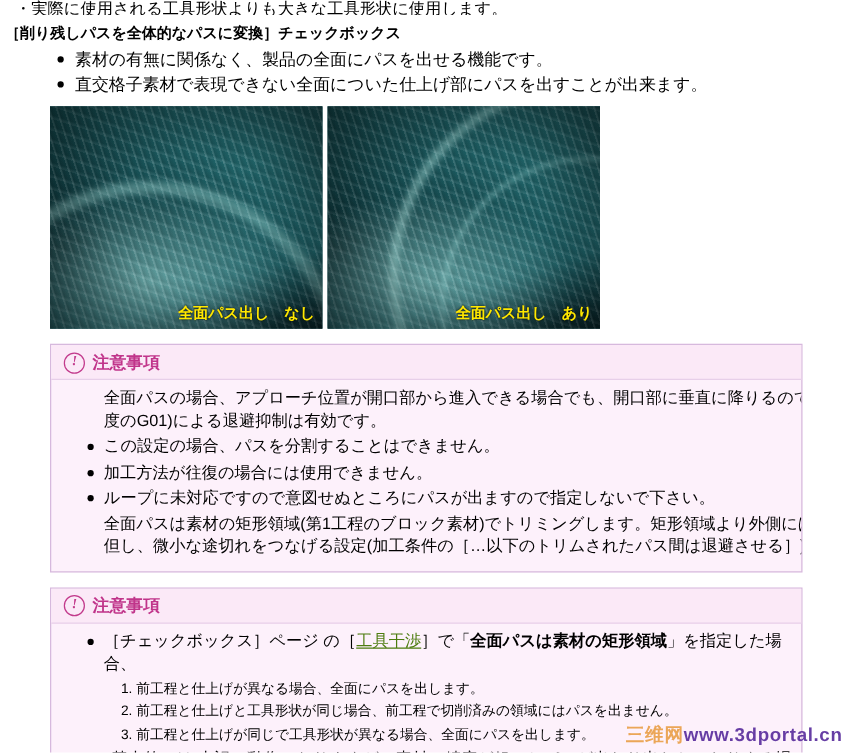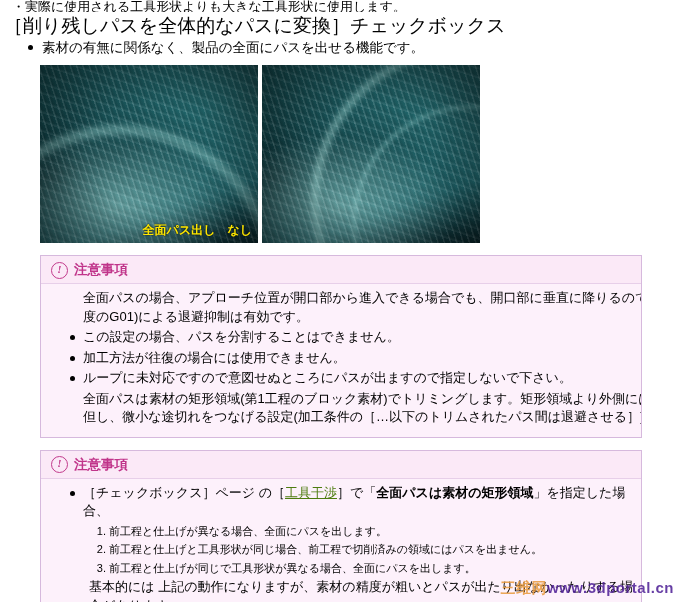--- a/index.html
+++ b/index.html
@@ -25,28 +25,28 @@
   .top-cut {
     font-size: 13px;
     color: #000;
     padding: 0 0 0 12px;
     height: 12px;
     overflow: hidden;
     line-height: 13px;
     white-space: nowrap;
   }
   h2.section-title {
-    font-size: 19px;
-    font-weight: normal;
+    font-size: 12px;
+    font-weight: bold;
     margin: 5px 0 3px 4px;
     line-height: 18px;
   }
   ul.plain {
     margin: 0 0 0 0;
-    padding-left: 42px;
+    padding-left: 60px;
     list-style: none;
   }
   ul.plain > li {
     position: relative;
     line-height: 19px;
     margin-bottom: 1px;
     font-size: 13.5px;
   }
   ul.plain > li:before {
     content: "";
@@ -243,38 +243,40 @@
 <body>
 
 <div class="page">
 
   <div class="top-cut">・実際に使用される工具形状よりも大きな工具形状に使用します。</div>
 
   <h2 class="section-title">［削り残しパスを全体的なパスに変換］チェックボックス</h2>
 
   <ul class="plain">
     <li>素材の有無に関係なく、製品の全面にパスを出せる機能です。</li>
+    <li>直交格子素材で表現できない全面についた仕上げ部にパスを出すことが出来ます。</li>
   </ul>
 
   <div class="images-row">
     <div class="shot shot-a">
       <div class="surf"></div>
       <div class="grooves"></div>
       <div class="grooves2"></div>
       <div class="highlight-arc"></div>
       <div class="dark-corner"></div>
       <div class="caption">全面パス出し　なし</div>
     </div>
     <div class="shot shot-b">
       <div class="surf"></div>
       <div class="grooves"></div>
       <div class="grooves2"></div>
       <div class="highlight-arc"></div>
       <div class="extra-arc"></div>
       <div class="dark-corner"></div>
+      <div class="caption">全面パス出し　あり</div>
     </div>
   </div>
 
   <div class="notice">
     <div class="notice-head">
       <span class="excl">!</span>
       <span class="title">注意事項</span>
     </div>
     <ul class="notice-list">
       <li class="nowrap-clip">

